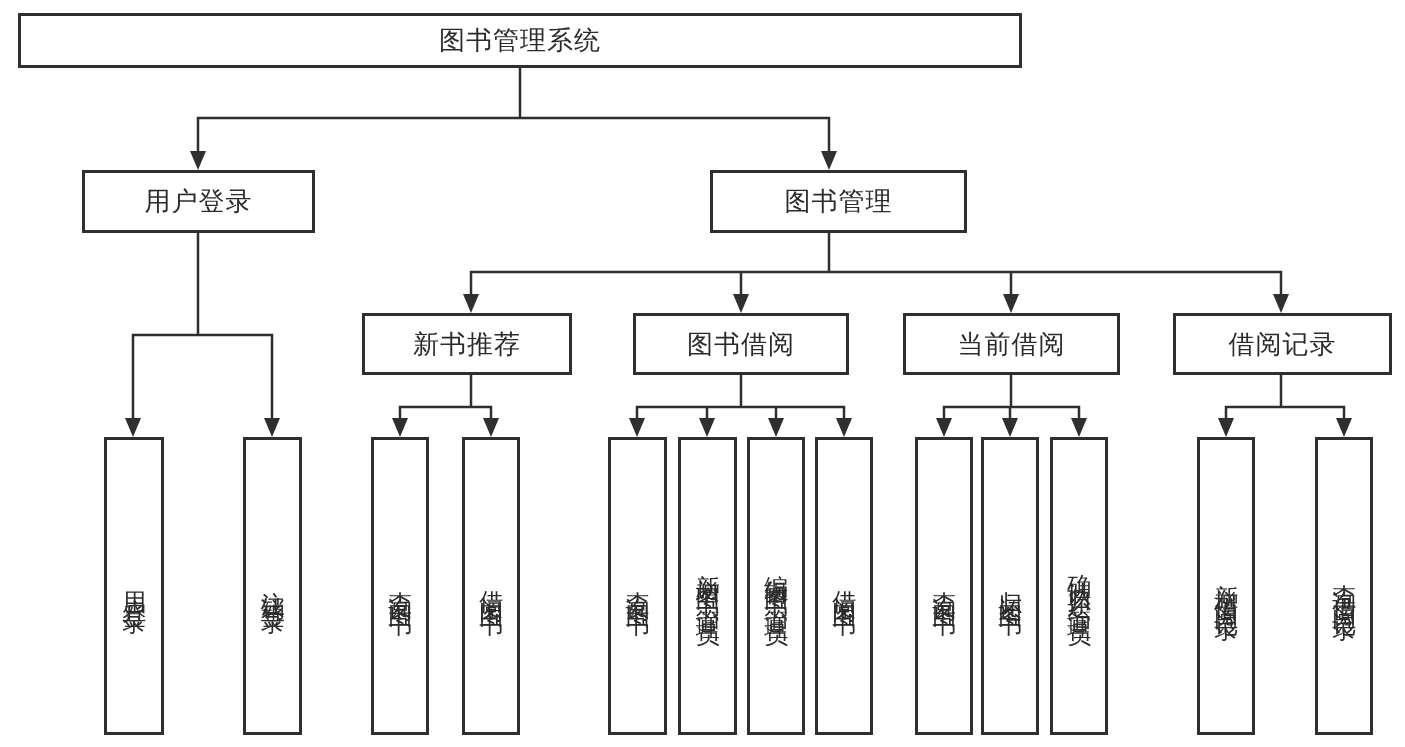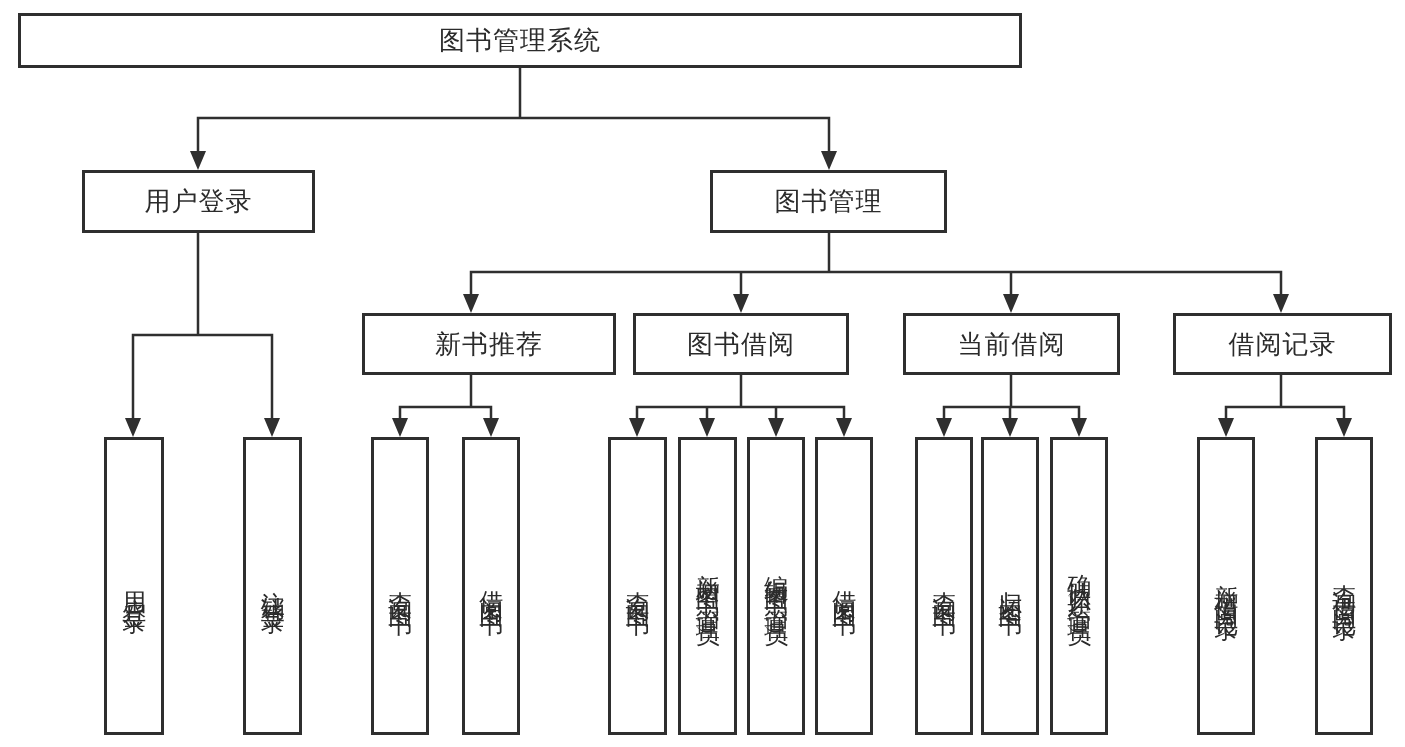--- a/index.html
+++ b/index.html
@@ -94,23 +94,23 @@
              M936 418 h16 l-8 19 z
              M1002 418 h16 l-8 19 z
              M1071 418 h16 l-8 19 z
              M1218 418 h16 l-8 19 z
              M1336 418 h16 l-8 19 z"></path>
   </svg>
 
   <div class="node h" style="left:18px; top:13px; width:1004px; height:55px;">图书管理系统</div>
 
   <div class="node h" style="left:82px; top:170px; width:233px; height:63px;">用户登录</div>
-  <div class="node h" style="left:710px; top:170px; width:237px; height:63px;">图书管理</div>
+  <div class="node h" style="left:710px; top:170px; width:257px; height:63px;">图书管理</div>
 
-  <div class="node h" style="left:362px; top:313px; width:254px; height:62px;">新书推荐</div>
+  <div class="node h" style="left:362px; top:313px; width:210px; height:62px;">新书推荐</div>
   <div class="node h" style="left:633px; top:313px; width:216px; height:62px;">图书借阅</div>
   <div class="node h" style="left:1173px; top:313px; width:219px; height:62px;">借阅记录</div>
   <div class="node h" style="left:903px; top:313px; width:217px; height:62px;">当前借阅</div>
 
   <div class="node v" style="left:104px; top:437px; width:60px; height:298px;">
     <span class="vtxt">用户登录</span>
   </div>
   <div class="node v" style="left:243px; top:437px; width:59px; height:298px;">
     <span class="vtxt">注销登录</span>
   </div>

